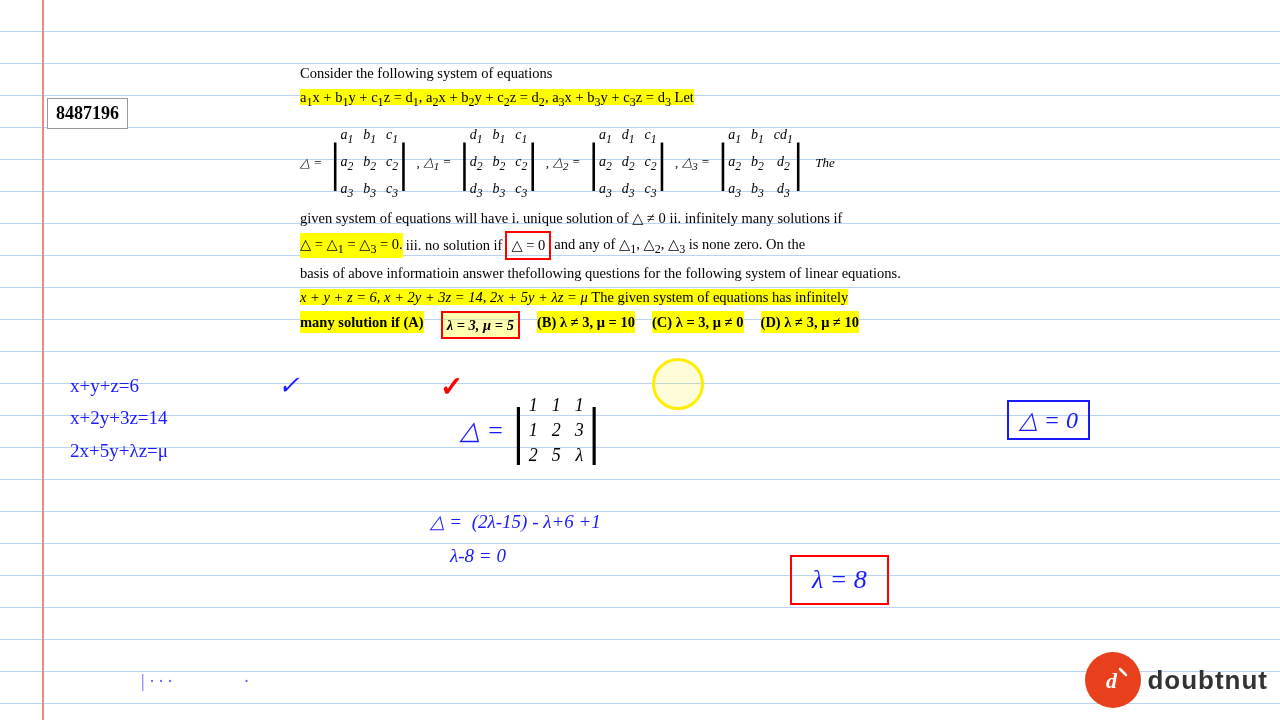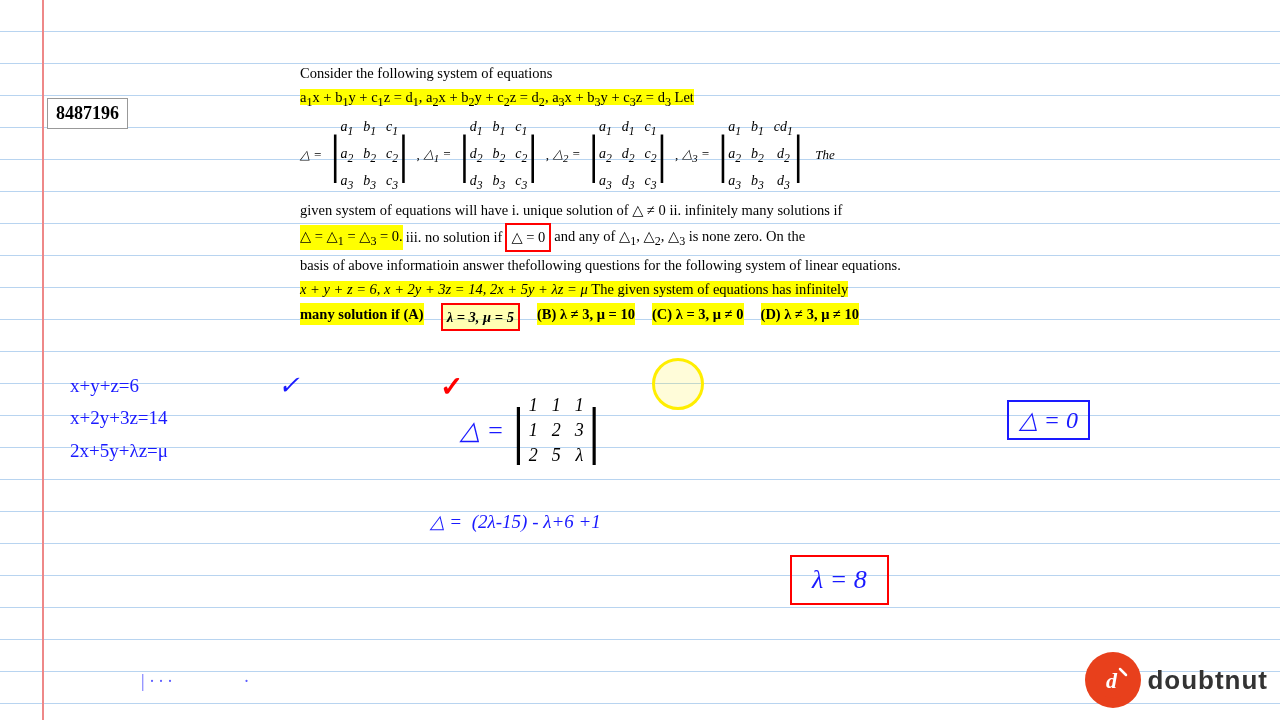--- a/index.html
+++ b/index.html
@@ -207,21 +207,21 @@
 <div class="content">
 
   <div class="question-id">8487196</div>
 
   <div class="top-text">
 
     <div style="margin-bottom:2px;">
       <span>Consider the following system of equations</span>
     </div>
 
-    <div style="margin-bottom:4px;">
+    <div style="margin-bottom:12px;">
       <span class="highlight-yellow">
         a<sub>1</sub>x + b<sub>1</sub>y + c<sub>1</sub>z = d<sub>1</sub>, a<sub>2</sub>x + b<sub>2</sub>y + c<sub>2</sub>z = d<sub>2</sub>, a<sub>3</sub>x + b<sub>3</sub>y + c<sub>3</sub>z = d<sub>3</sub> Let
       </span>
     </div>
 
     <div style="display:flex; align-items:center; flex-wrap:wrap; gap:4px; margin-bottom:4px; font-size:13px;">
       <span style="font-style:italic;">△ =</span>
 
       <div class="big-matrix">
         <span class="vbar">|</span>
@@ -357,20 +357,21 @@
           <span>λ</span>
       </div>
       <span style="font-size:64px; font-weight:100; line-height:0.85; color:#000;">|</span>
     </div>
   </div>
 
   <div class="delta-zero-box">△ = 0</div>
 
   <div class="calc-area">
     <div>△ = &nbsp;(2λ-15) - λ+6 +1</div>
+    <div style="margin-left:20px;">λ-8 = 0</div>
   </div>
 
   <div class="result-box">
     <span>λ = 8</span>
   </div>
 
   <div style="position:absolute; bottom:28px; left:140px; font-size:18px; font-style:italic; color:#1a1aff; font-family:'Segoe Script', cursive, serif; opacity:0.7;">| · · · &nbsp;&nbsp;&nbsp;&nbsp;&nbsp;&nbsp;&nbsp;&nbsp;&nbsp;&nbsp;&nbsp;&nbsp;&nbsp;&nbsp; ·</div>
 
   <div class="doubtnut-logo">
     <div class="doubtnut-icon">

